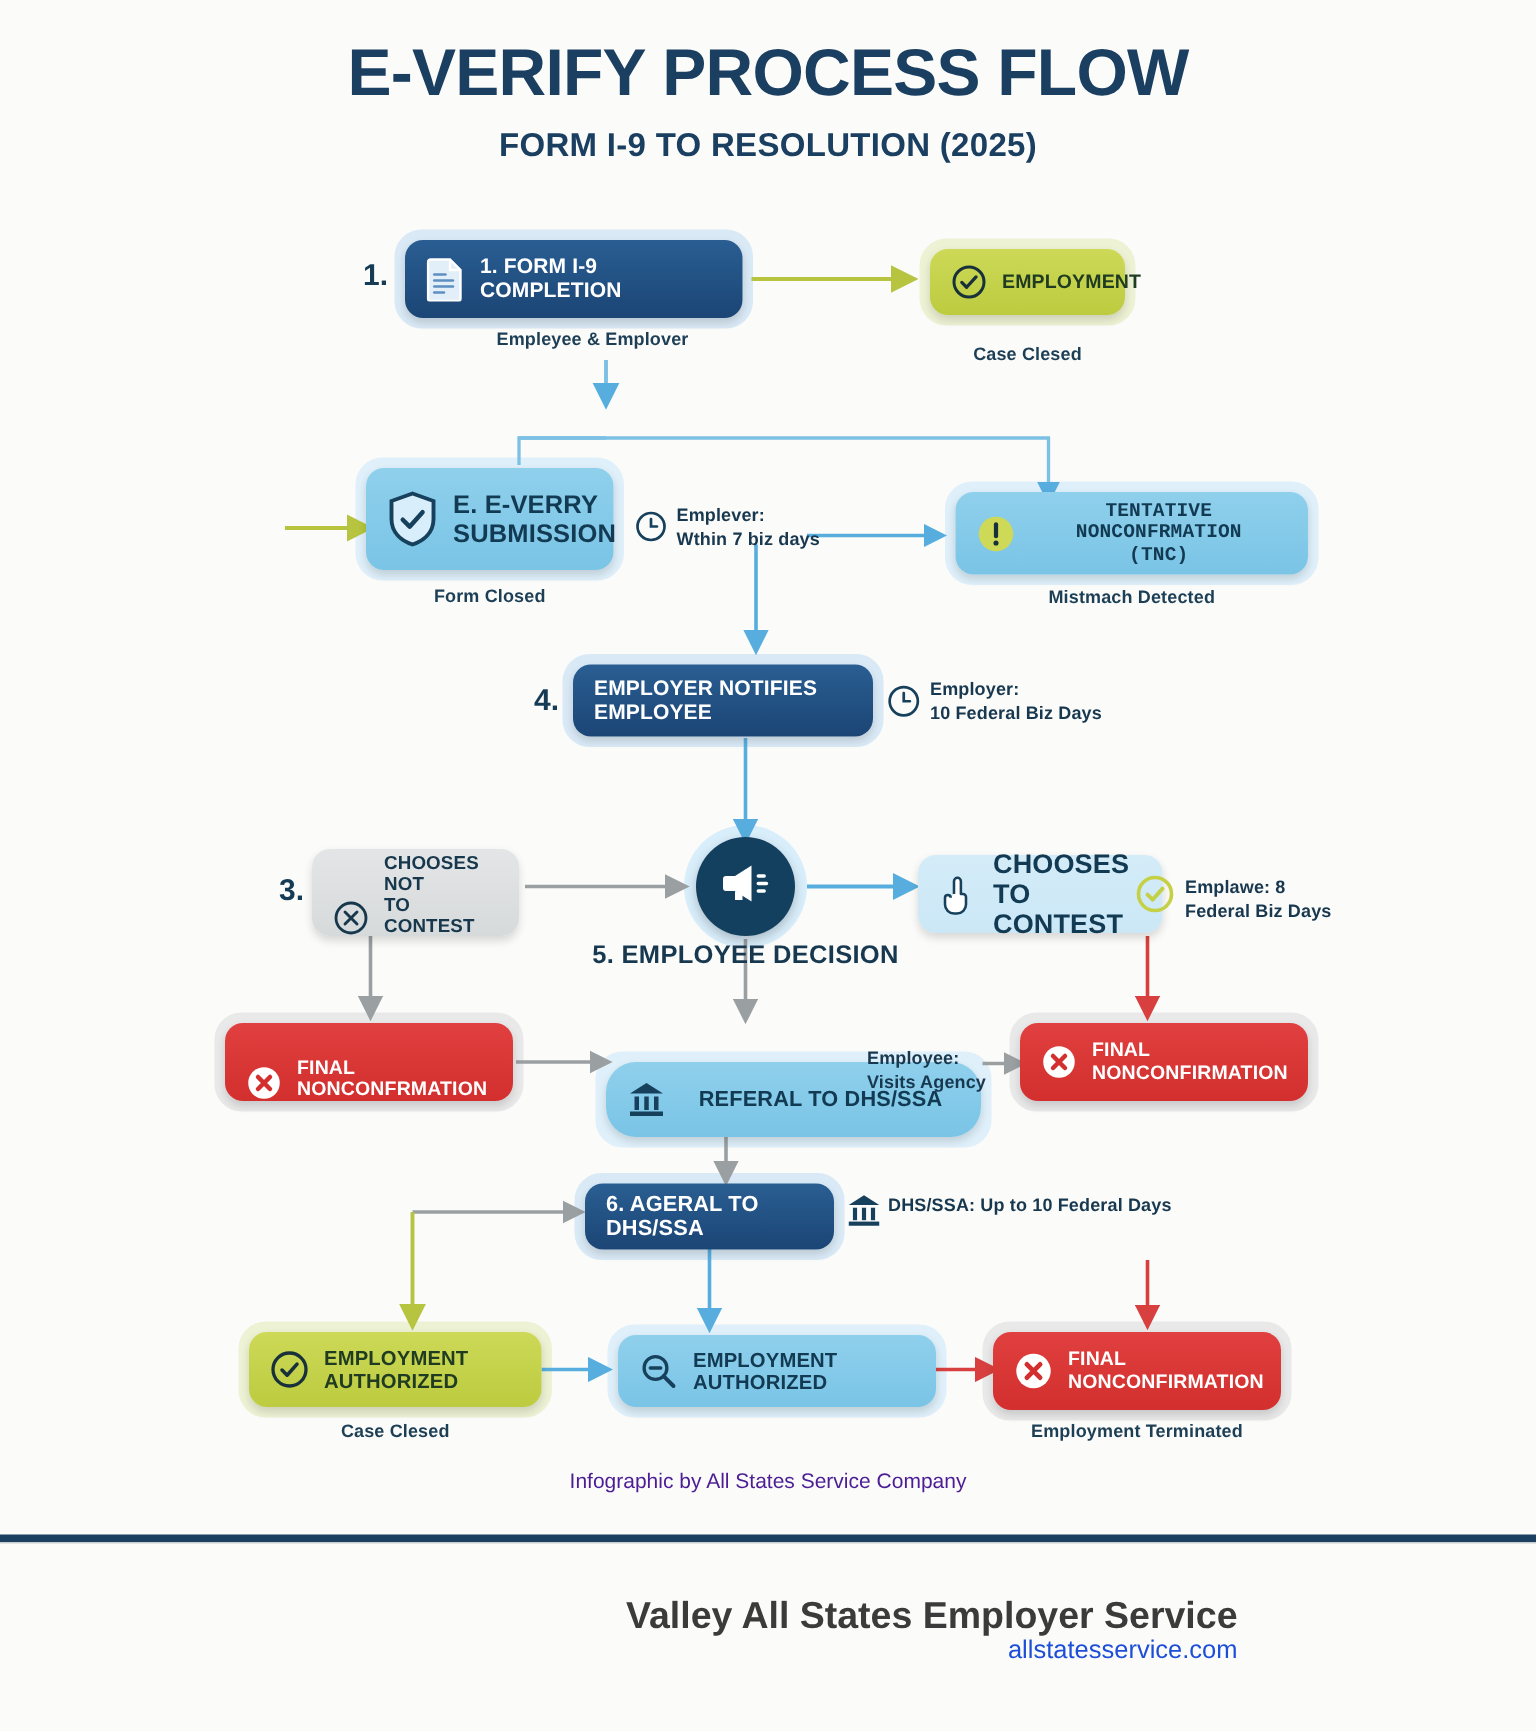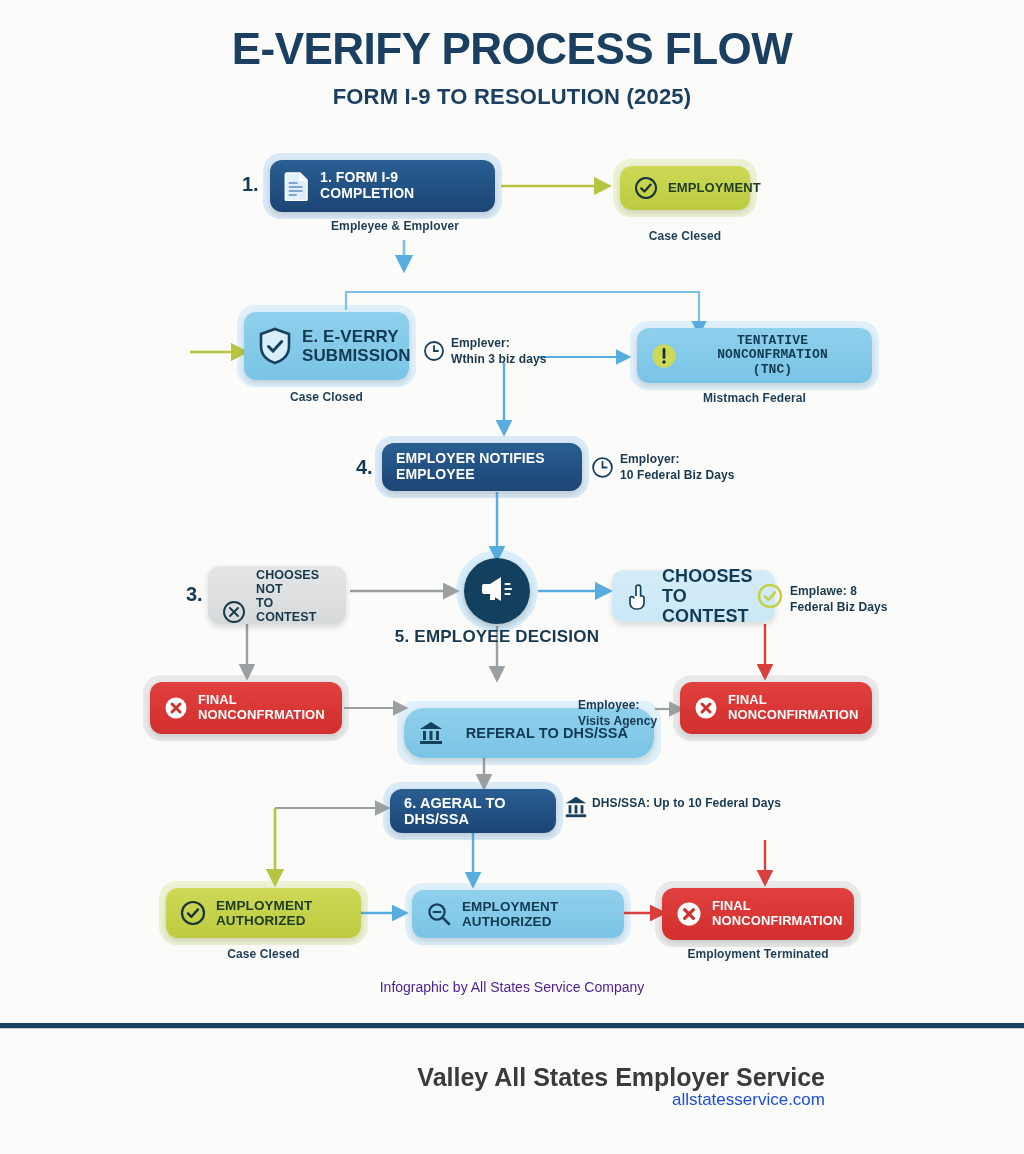--- a/index.html
+++ b/index.html
@@ -207,46 +207,46 @@
     <div class="halo"></div>
     <span class="ico">
       <svg width="34" height="38" viewBox="0 0 34 38">
         <path d="M17 2 L31 7 V19 c0 9 -6.5 14.5 -14 17 C9.5 33.5 3 28 3 19 V7 z" fill="#d9eefb" stroke="#16405c" stroke-width="2.6"></path>
         <path d="M10.5 19.5 l4.6 4.6 l8.6 -9.6" fill="none" stroke="#16405c" stroke-width="3" stroke-linecap="round" stroke-linejoin="round"></path>
       </svg>
     </span>
     <span class="lbl" style="font-size:17px;white-space:pre-line;">E. E-Verry
 Submission</span>
   </div>
-  <div class="cap" style="left:244px;top:390px;width:165px;">Case Closed</div>
+  <div class="cap" style="left:244px;top:390px;width:165px;">Form Closed</div>
 
   <div class="annot" style="left:451px;top:335px;">
     <span style="position:absolute;left:-28px;top:5px;">
       <svg width="22" height="22" viewBox="0 0 22 22">
         <circle cx="11" cy="11" r="9" fill="none" stroke="#16405c" stroke-width="1.8"></circle>
         <path d="M11 6 V11 H15" fill="none" stroke="#16405c" stroke-width="1.8" stroke-linecap="round"></path>
       </svg>
     </span>
     <div>Emplever:</div>
-    <div>Wthin 3 biz days</div>
+    <div>Wthin 7 biz days</div>
   </div>
 
   <div class="node n-sky" style="left:637px;top:328px;width:235px;height:55px;font-family:Liberation Mono, monospace;">
     <div class="halo"></div>
     <span class="ico">
       <svg width="26" height="26" viewBox="0 0 26 26">
         <circle cx="13" cy="13" r="11.5" fill="#cdd957"></circle>
         <path d="M13 6.5 V14.5" stroke="#17303a" stroke-width="2.8" stroke-linecap="round"></path>
         <circle cx="13" cy="19" r="1.7" fill="#17303a"></circle>
       </svg>
     </span>
     <span class="lbl" style="font-size:13px;white-space:pre-line;text-align:center;flex:1;">Tentative Nonconfrmation
 (TNC)</span>
   </div>
-  <div class="cap" style="left:637px;top:391px;width:235px;">Mistmach Federal</div>
+  <div class="cap" style="left:637px;top:391px;width:235px;">Mistmach Detected</div>
 
   <div class="step-num" style="left:356px;top:456px;">4.</div>
   <div class="node n-navy" style="left:382px;top:443px;width:200px;height:48px;justify-content:center;">
     <div class="halo"></div>
     <span class="lbl" style="font-size:14px;">Employer Notifies Employee</span>
   </div>
   <div class="annot" style="left:620px;top:451px;">
     <span style="position:absolute;left:-29px;top:5px;">
       <svg width="23" height="23" viewBox="0 0 23 23">
         <circle cx="11.5" cy="11.5" r="9.4" fill="none" stroke="#16405c" stroke-width="1.8"></circle>
@@ -298,21 +298,21 @@
         <circle cx="13" cy="13" r="11" fill="none" stroke="#c4d045" stroke-width="2.4"></circle>
         <path d="M8 13.4 l3.4 3.4 l6.6 -7.4" fill="none" stroke="#c4d045" stroke-width="2.6" stroke-linecap="round" stroke-linejoin="round"></path>
       </svg>
     </span>
   </div>
   <div class="annot" style="left:790px;top:583px;">
     <div>Emplawe: 8</div>
     <div>Federal Biz Days</div>
   </div>
 
-  <div class="node n-red" style="left:150px;top:682px;width:192px;height:52px;">
+  <div class="node n-red" style="left:150px;top:682px;width:192px;height:52px;align-items:flex-end;">
     <div class="halo"></div>
     <span class="ico">
       <svg width="24" height="24" viewBox="0 0 24 24">
         <circle cx="12" cy="12" r="10.5" fill="#ffffff"></circle>
         <path d="M8 8 L16 16 M16 8 L8 16" stroke="#d22f2e" stroke-width="3" stroke-linecap="round"></path>
       </svg>
     </span>
     <span class="lbl" style="font-size:13px;">Final Nonconfrmation</span>
   </div>
 

